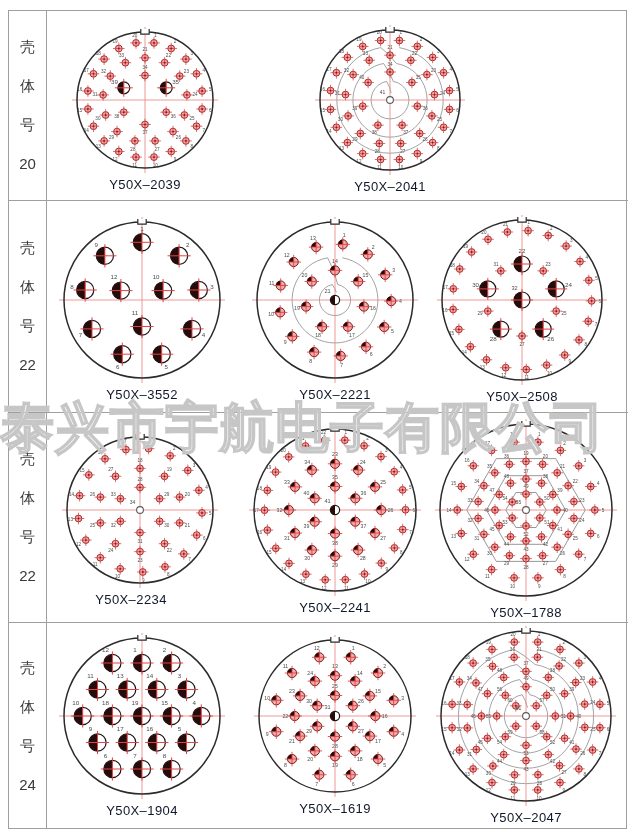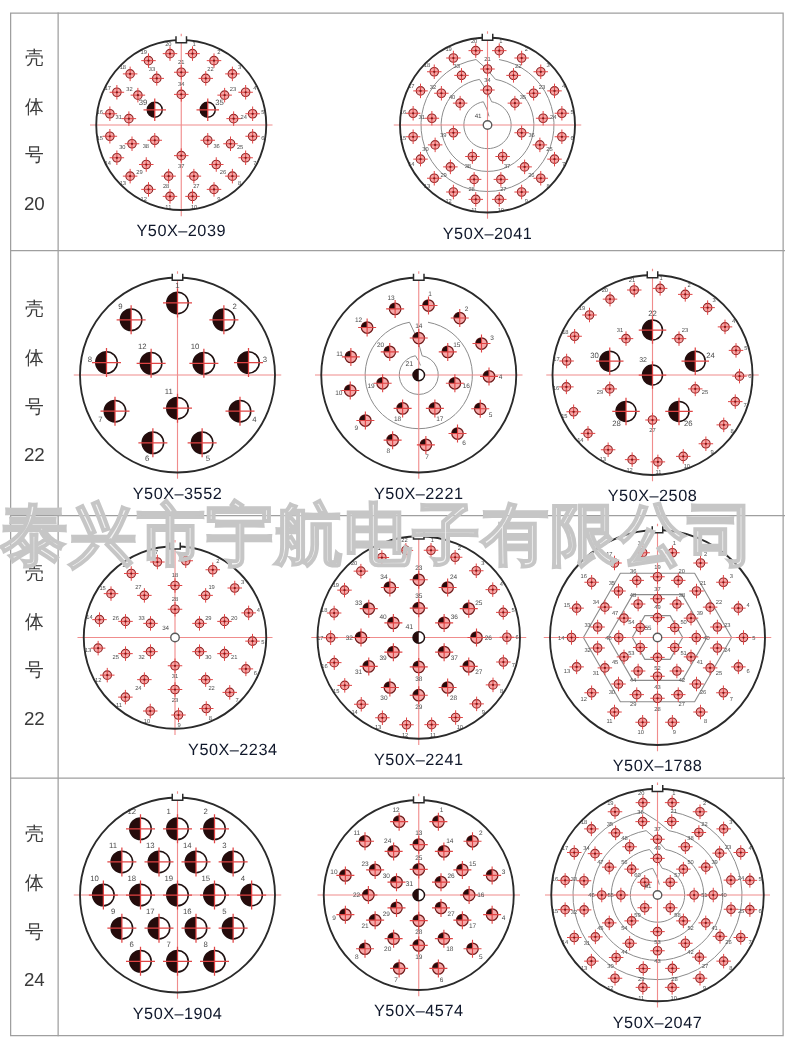--- a/index.html
+++ b/index.html
@@ -977,21 +977,21 @@
       <line x1="61.6" y1="75.7" x2="73.2" y2="75.7" stroke="#e04343" stroke-width="0.8"></line>
       <line x1="67.4" y1="69.9" x2="67.4" y2="81.5" stroke="#e04343" stroke-width="0.8"></line>
       <circle cx="67.4" cy="75.7" r="0.9" fill="#7c1d1d"></circle>
       <text x="60.3" y="73.3" font-size="4.6" fill="#4c4c4c" text-anchor="middle" font-family="&quot;Liberation Sans&quot;,sans-serif">33</text>
       <circle cx="87" cy="87" r="3.4" fill="#fff" stroke="#5a5a5a" stroke-width="1.1"></circle>
       <text x="79.5" y="81.1" font-size="5" fill="#4c4c4c" text-anchor="middle" font-family="&quot;Liberation Sans&quot;,sans-serif">34</text>
       <circle cx="87" cy="87" r="73" fill="none" stroke="#2b2b2b" stroke-width="1.5"></circle>
       <rect x="82.8" y="11" width="8.4" height="5.2" fill="#fff"></rect>
       <path d="M 82.8 11 L 82.8 16.2 L 91.2 16.2 L 91.2 11" fill="none" stroke="#2b2b2b" stroke-width="1.2"></path>
     </svg>
-    <div class="caption" style="left: 72px; top: 592px; text-align: right;">Y50X–2234</div>
+    <div class="caption" style="left: 56px; top: 592px;">Y50X–2234</div>
     <svg width="190" height="190" viewBox="0 0 190 190" style="left: 240px; top: 415px;">
       <line x1="9" y1="95" x2="181" y2="95" stroke="#f08c8c" stroke-width="0.9"></line>
       <line x1="95" y1="9" x2="95" y2="181" stroke="#f08c8c" stroke-width="0.9"></line>
       <circle cx="104.8" cy="25.2" r="3.4" fill="#f6a9a9" stroke="#8e2424" stroke-width="0.9"></circle>
       <line x1="99" y1="25.2" x2="110.6" y2="25.2" stroke="#e04343" stroke-width="0.8"></line>
       <line x1="104.8" y1="19.4" x2="104.8" y2="31" stroke="#e04343" stroke-width="0.8"></line>
       <circle cx="104.8" cy="25.2" r="0.9" fill="#7c1d1d"></circle>
       <text x="105.9" y="18.8" font-size="4.6" fill="#4c4c4c" text-anchor="middle" font-family="&quot;Liberation Sans&quot;,sans-serif">1</text>
       <circle cx="124.1" cy="30.8" r="3.4" fill="#f6a9a9" stroke="#8e2424" stroke-width="0.9"></circle>
       <line x1="118.3" y1="30.8" x2="129.9" y2="30.8" stroke="#e04343" stroke-width="0.8"></line>
@@ -1741,21 +1741,21 @@
       <line x1="65" y1="79.7" x2="79.4" y2="79.7" stroke="#e04343" stroke-width="0.9"></line>
       <line x1="72.2" y1="72.5" x2="72.2" y2="86.9" stroke="#e04343" stroke-width="0.9"></line>
       <text x="64.1" y="76.7" font-size="5.2" fill="#4c4c4c" text-anchor="middle" font-family="&quot;Liberation Sans&quot;,sans-serif">30</text>
       <circle cx="90" cy="90" r="4.6" fill="#fff" stroke="#201212" stroke-width="1.2"></circle>
       <path d="M 90 85.4 A 4.6 4.6 0 0 0 90 94.6 Z" fill="#260b0b"></path>
       <text x="82.5" y="82.9" font-size="5.6" fill="#4c4c4c" text-anchor="middle" font-family="&quot;Liberation Sans&quot;,sans-serif">31</text>
       <circle cx="90" cy="90" r="76" fill="none" stroke="#2b2b2b" stroke-width="1.5"></circle>
       <rect x="85.8" y="11" width="8.4" height="5.2" fill="#fff"></rect>
       <path d="M 85.8 11 L 85.8 16.2 L 94.2 16.2 L 94.2 11" fill="none" stroke="#2b2b2b" stroke-width="1.2"></path>
     </svg>
-    <div class="caption" style="left: 260px; top: 801px;">Y50X–4574</div>
+    <div class="caption" style="left: 260px; top: 801px;">Y50X–1619</div>
     <svg width="198" height="198" viewBox="0 0 198 198" style="left: 427px; top: 617px;">
       <path d="M 110.7 32.5 A 67.6 67.6 0 1 1 87.3 32.5" fill="none" stroke="#8c8c8c" stroke-width="0.8"></path>
       <path d="M 87.3 32.5 Q 99 39.1 108.1 47.5" fill="none" stroke="#8c8c8c" stroke-width="0.8"></path>
       <path d="M 108.1 47.5 A 52.3 52.3 0 1 1 89.9 47.5" fill="none" stroke="#8c8c8c" stroke-width="0.8"></path>
       <path d="M 89.9 47.5 Q 99 54.4 105.4 62.6" fill="none" stroke="#8c8c8c" stroke-width="0.8"></path>
       <path d="M 105.4 62.6 A 37 37 0 1 1 92.6 62.6" fill="none" stroke="#8c8c8c" stroke-width="0.8"></path>
       <path d="M 92.6 62.6 Q 99 69.7 102.8 77.7" fill="none" stroke="#8c8c8c" stroke-width="0.8"></path>
       <path d="M 102.8 77.7 A 21.7 21.7 0 1 1 95.2 77.7" fill="none" stroke="#8c8c8c" stroke-width="0.8"></path>
       <path d="M 95.2 77.7 Q 99 83.9 100.5 90.6" fill="none" stroke="#8c8c8c" stroke-width="0.8"></path>
       <line x1="9" y1="99" x2="189" y2="99" stroke="#f08c8c" stroke-width="0.9"></line>

